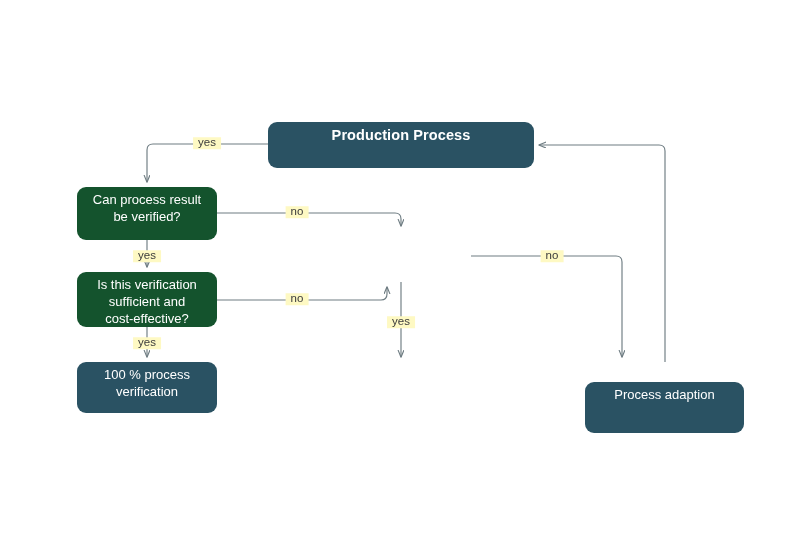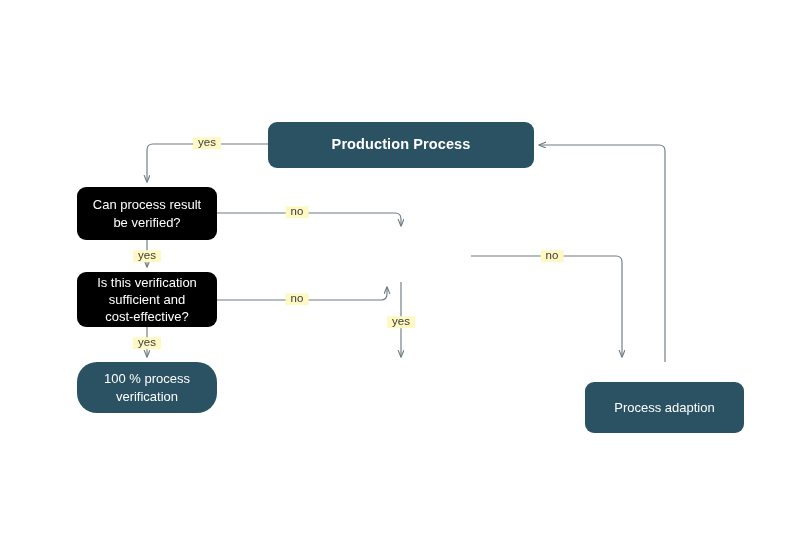--- a/index.html
+++ b/index.html
@@ -23,38 +23,38 @@
     top: 0;
     width: 802px;
     height: 536px;
     pointer-events: none;
   }
   .node {
     position: absolute;
     box-sizing: border-box;
     border-radius: 9px;
     display: flex;
-    align-items: center;
+    align-items: flex-start;
     justify-content: center;
     text-align: center;
     color: #ffffff;
     line-height: 1.32;
     padding: 4px 10px;
     z-index: 2;
   }
   .node .label {
     display: block;
     width: 100%;
     white-space: pre-line;
   }
   .node-process {
     background: #2a5263;
   }
   .node-decision {
-    background: #000000;
+    background: #14532d;
   }
   .node-title {
     font-weight: bold;
     font-size: 14.5px;
     letter-spacing: 0.1px;
   }
   .node-normal {
     font-weight: normal;
     font-size: 13px;
   }
@@ -110,21 +110,21 @@
 be verified?</span>
   </div>
 
   <div class="node node-decision node-normal" style="left:77px; top:272px; width:140px; height:55px;">
     <span class="label">Is this verification
 sufficient and
 cost-effective?</span>
   </div>
 
 
-  <div class="node node-process node-normal" style="left:77px; top:362px; width:140px; height:51px;border-radius:20px;">
+  <div class="node node-process node-normal" style="left:77px; top:362px; width:140px; height:51px;">
     <span class="label">100 % process
 verification</span>
   </div>
 
 
   <div class="node node-process node-normal" style="left:585px; top:382px; width:159px; height:51px;">
     <span class="label">Process adaption</span>
   </div>
 
   <div class="edge-label" style="left:207px; top:143px; transform:translate(-50%,-50%);">yes</div>

